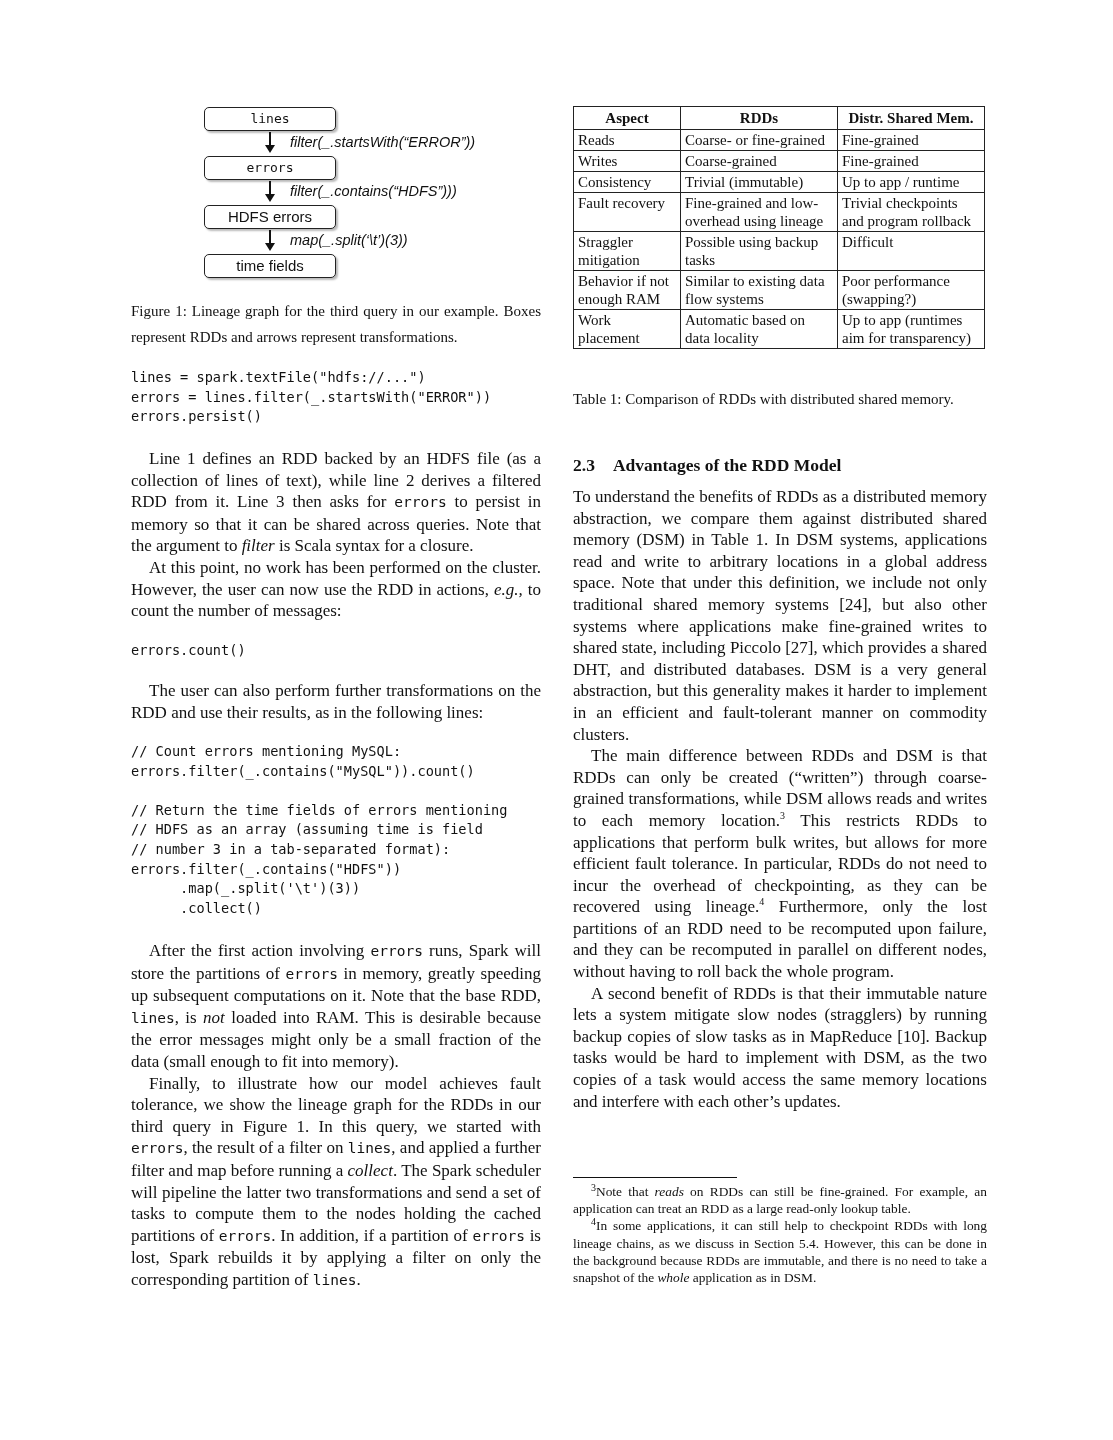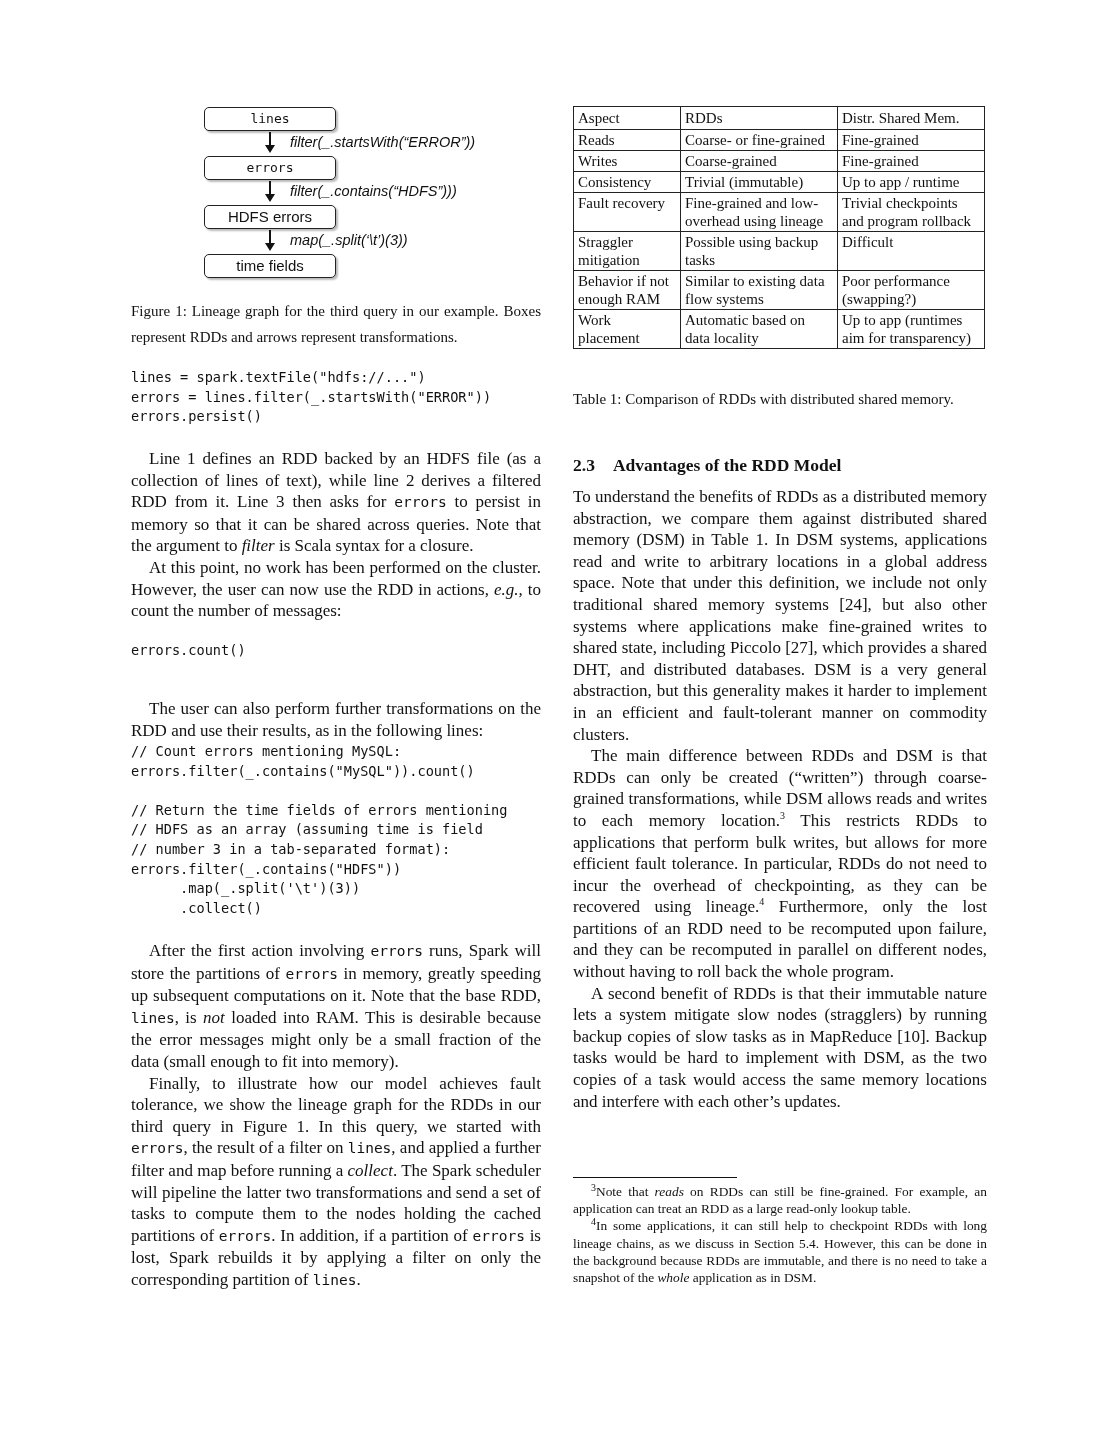--- a/index.html
+++ b/index.html
@@ -26,21 +26,21 @@
   pre.code { position:absolute; margin:0; font-family:"DejaVu Sans Mono", monospace; font-size:13.6px;
              line-height:19.6px; white-space:pre; }
   .para { position:absolute; font-size:17px; line-height:21.6px; text-align:justify; width:410px; }
   .para p { margin:0; text-indent:18px; }
   .para p.noind { text-indent:0; }
   .para code { font-family:"DejaVu Sans Mono", monospace; font-size:14.5px; }
 
   
   #cmp-table { position:absolute; left:0; top:106px; border-collapse:collapse; font-size:15px; line-height:18px; }
   #cmp-table th, #cmp-table td { border:1px solid #222; padding:1px 4px; vertical-align:top; text-align:left; }
-  #cmp-table th { text-align:left; font-weight:normal; padding:2px 4px; }
+  #cmp-table th { text-align:center; font-weight:bold; padding:2px 4px; }
   h3 { position:absolute; margin:0; font-size:17.5px; font-weight:bold; }
   h3 .num { margin-right:18px; }
   .fn-rule { position:absolute; width:164px; height:1px; background:#111; }
   .footnotes { position:absolute; font-size:13.4px; line-height:17.2px; text-align:justify; width:410px; }
   .footnotes p { margin:0; text-indent:18px; }
   sup { font-size:10px; line-height:0; }
 </style>
 </head>
 <body>
 
@@ -65,21 +65,21 @@
 errors = lines.filter(_.startsWith("ERROR"))
 errors.persist()</pre>
 
   <div class="para" style="left:0; top:448px;">
     <p><span>Line 1 defines an RDD backed by an HDFS file (as a collection of lines of text), while line 2 derives a filtered RDD from it. Line 3 then asks for </span><code>errors</code><span> to persist in memory so that it can be shared across queries. Note that the argument to </span><em>filter</em><span> is Scala syntax for a closure.</span></p>
     <p><span>At this point, no work has been performed on the cluster. However, the user can now use the RDD in actions, </span><em>e.g.,</em><span> to count the number of messages:</span></p>
   </div>
 
   <pre class="code" style="left:0; top:641px;">errors.count()</pre>
 
-  <div class="para" style="left:0; top:680px;margin-top:18px;">
+  <div class="para" style="left:0; top:680px;">
     <p>The user can also perform further transformations on the RDD and use their results, as in the following lines:</p>
   </div>
 
   <pre class="code" style="left:0; top:742px;">// Count errors mentioning MySQL:
 errors.filter(_.contains("MySQL")).count()
 
 // Return the time fields of errors mentioning
 // HDFS as an array (assuming time is field
 // number 3 in a tab-separated format):
 errors.filter(_.contains("HDFS"))

